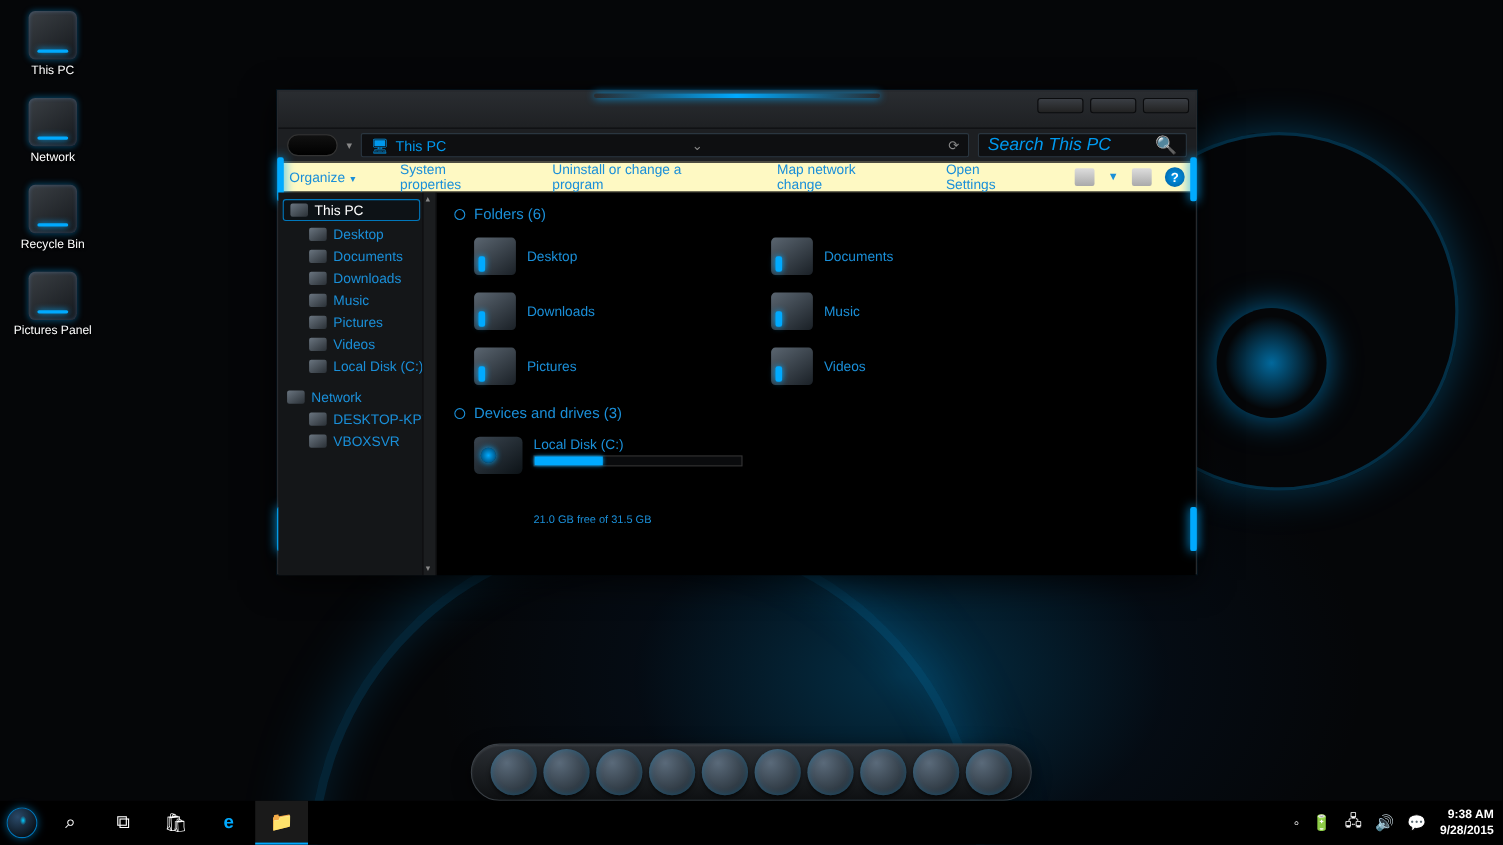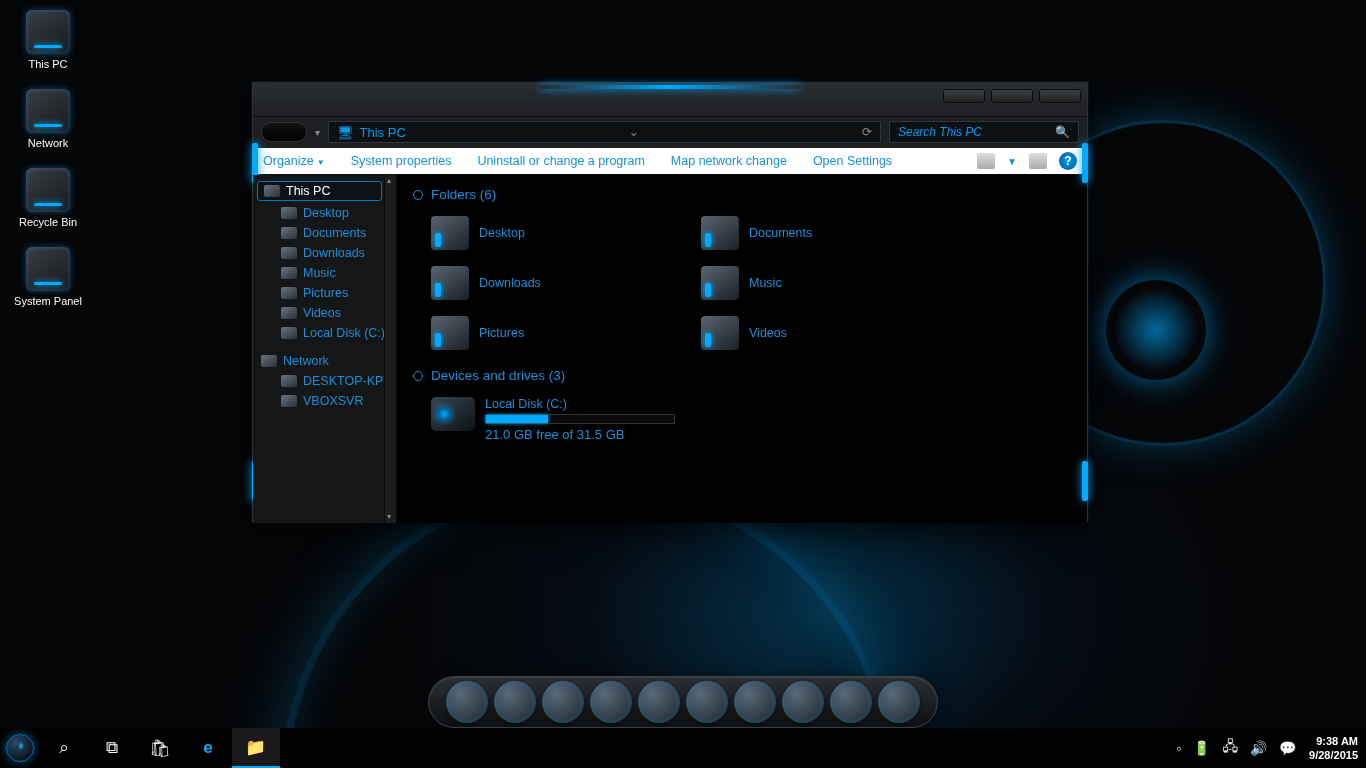--- a/index.html
+++ b/index.html
@@ -25,24 +25,24 @@
 .win-controls{position:absolute;right:6px;top:6px;display:flex;gap:6px;}
 .win-ctrl{width:42px;height:14px;background:linear-gradient(#3a3e44,#222);border-radius:3px;border:1px solid #0a0b0d;}
 .side-glow{position:absolute;width:6px;height:40px;background:#00aaff;box-shadow:0 0 10px #00aaff;border-radius:2px;}
 .sg-tl{left:-1px;top:60px;} .sg-bl{left:-1px;bottom:20px;} .sg-tr{right:-1px;top:60px;} .sg-br{right:-1px;bottom:20px;}
 
 .address-row{height:30px;display:flex;align-items:center;padding:0 8px;gap:8px;background:#1d1f22;}
 .nav-pill{width:46px;height:20px;background:linear-gradient(#111,#000);border-radius:10px;border:1px solid #333;}
 .chev{color:#888;font-size:10px;}
 .address-bar{flex:1;height:22px;background:#0e0f11;border:1px solid #2a3640;border-radius:2px;display:flex;align-items:center;padding:0 8px;gap:6px;color:#0099ee;font-size:13px;}
 .address-bar .refresh{margin-left:auto;color:#888;font-size:12px;}
-.search-bar{width:190px;height:22px;background:#0e0f11;border:1px solid #2a3640;border-radius:2px;display:flex;align-items:center;padding:0 8px;color:#0099ee;font-size:12px;font-style:italic;}
+.search-bar{width:190px;height:22px;background:#0e0f11;border:1px solid #2a3640;border-radius:2px;display:flex;align-items:center;padding:0 8px;color:#0099ee;font-size:16px;font-style:italic;}
 .search-bar .mag{margin-left:auto;font-style:normal;}
 
-.toolbar{height:28px;background:#ffffff;border-top:1px solid #222;border-bottom:1px solid #0a0b0c;display:flex;align-items:center;padding:0 10px;gap:26px;color:#1a8fd8;font-size:12.5px;}
+.toolbar{height:28px;background:#fef9c3;border-top:1px solid #222;border-bottom:1px solid #0a0b0c;display:flex;align-items:center;padding:0 10px;gap:39px;color:#1a8fd8;font-size:12.5px;}
 .toolbar .item{cursor:pointer;}
 .toolbar .tri{font-size:8px;margin-left:3px;}
 .toolbar-right{margin-left:auto;display:flex;align-items:center;gap:12px;}
 .tb-ico{width:18px;height:16px;background:linear-gradient(#ddd,#aaa);border-radius:2px;}
 .help{width:18px;height:18px;border-radius:50%;background:radial-gradient(circle,#0099ee,#005a99);color:#fff;font-size:12px;line-height:18px;text-align:center;font-weight:bold;}
 
 .body{display:flex;height:348px;}
 .tree{width:144px;background:#141618;border-right:1px solid #0a0b0c;padding:6px 0;overflow:hidden;font-size:12.5px;color:#1a8fd8;position:relative;}
 .tree-scroll{position:absolute;right:0;top:0;bottom:0;width:12px;background:#1b1d1f;border-left:1px solid #0a0b0c;}
 .tree-scroll::before,.tree-scroll::after{content:'▾';position:absolute;left:2px;font-size:8px;color:#888;}
@@ -66,21 +66,21 @@
 
 .drive-grid{display:grid;grid-template-columns:260px 260px;gap:8px 20px;margin-left:14px;}
 .drive{display:flex;gap:10px;cursor:pointer;padding:4px;}
 .drv-ico{width:44px;height:34px;background:linear-gradient(145deg,#3a4550,#0c1216);border-radius:5px;position:relative;flex-shrink:0;}
 .drv-ico.cd{border-radius:50%;background:radial-gradient(circle,#1a3550 30%,#0a1520 70%);box-shadow:inset 0 0 8px #00aaff;}
 .drv-ico::after{content:'';position:absolute;left:6px;top:10px;width:14px;height:14px;border-radius:50%;background:radial-gradient(circle,#00aaff,#003355);box-shadow:0 0 6px #00aaff;}
 .drv-info{display:flex;flex-direction:column;gap:3px;}
 .drv-name{color:#1a8fd8;font-size:12.5px;}
 .drv-bar{width:190px;height:10px;background:#0a0b0d;border:1px solid #333;}
 .drv-fill{height:100%;background:#00aaff;box-shadow:0 0 4px #00aaff;}
-.drv-free{color:#1a8fd8;font-size:13px;}
+.drv-free{color:#1a8fd8;font-size:10px;margin-top:40px;}
 
 
 .dock{position:absolute;left:50%;transform:translateX(-50%);bottom:40px;width:510px;height:52px;background:linear-gradient(#2a2e33,#0e1012);border-radius:26px;border:1px solid #3a4046;box-shadow:0 4px 16px rgba(0,0,0,0.6),inset 0 1px 2px rgba(255,255,255,0.1);display:flex;align-items:center;justify-content:center;gap:6px;padding:0 16px;}
 .dock-item{width:42px;height:42px;border-radius:50%;background:radial-gradient(circle at 35% 30%,#5a6a7a,#1a2228);box-shadow:inset 0 0 6px rgba(0,170,255,0.3),0 2px 4px rgba(0,0,0,0.6);cursor:pointer;}
 
 
 .taskbar{position:absolute;left:0;right:0;bottom:0;height:40px;background:#000;display:flex;align-items:center;}
 .tb-btn{width:48px;height:40px;display:flex;align-items:center;justify-content:center;cursor:pointer;color:#fff;}
 .start{width:40px;}
 .start-orb{width:28px;height:28px;border-radius:50%;background:radial-gradient(circle at 35% 30%,#2a4a6a,#000);border:1px solid #0077bb;box-shadow:0 0 8px rgba(0,170,255,0.5);position:relative;}
@@ -106,21 +106,21 @@
   <div class="dicon">
       <div class="dicon-img"></div>
       <div class="dicon-label">Network</div>
     </div>
   <div class="dicon">
       <div class="dicon-img"></div>
       <div class="dicon-label">Recycle Bin</div>
     </div>
   <div class="dicon">
       <div class="dicon-img"></div>
-      <div class="dicon-label">System Panel</div>
+      <div class="dicon-label">Pictures Panel</div>
     </div>
 </div>
 
 <div class="window">
   <div class="side-glow sg-tl"></div>
     <div class="side-glow sg-bl"></div>
   <div class="side-glow sg-tr"></div>
     <div class="side-glow sg-br"></div>
 
   <div class="win-top">

